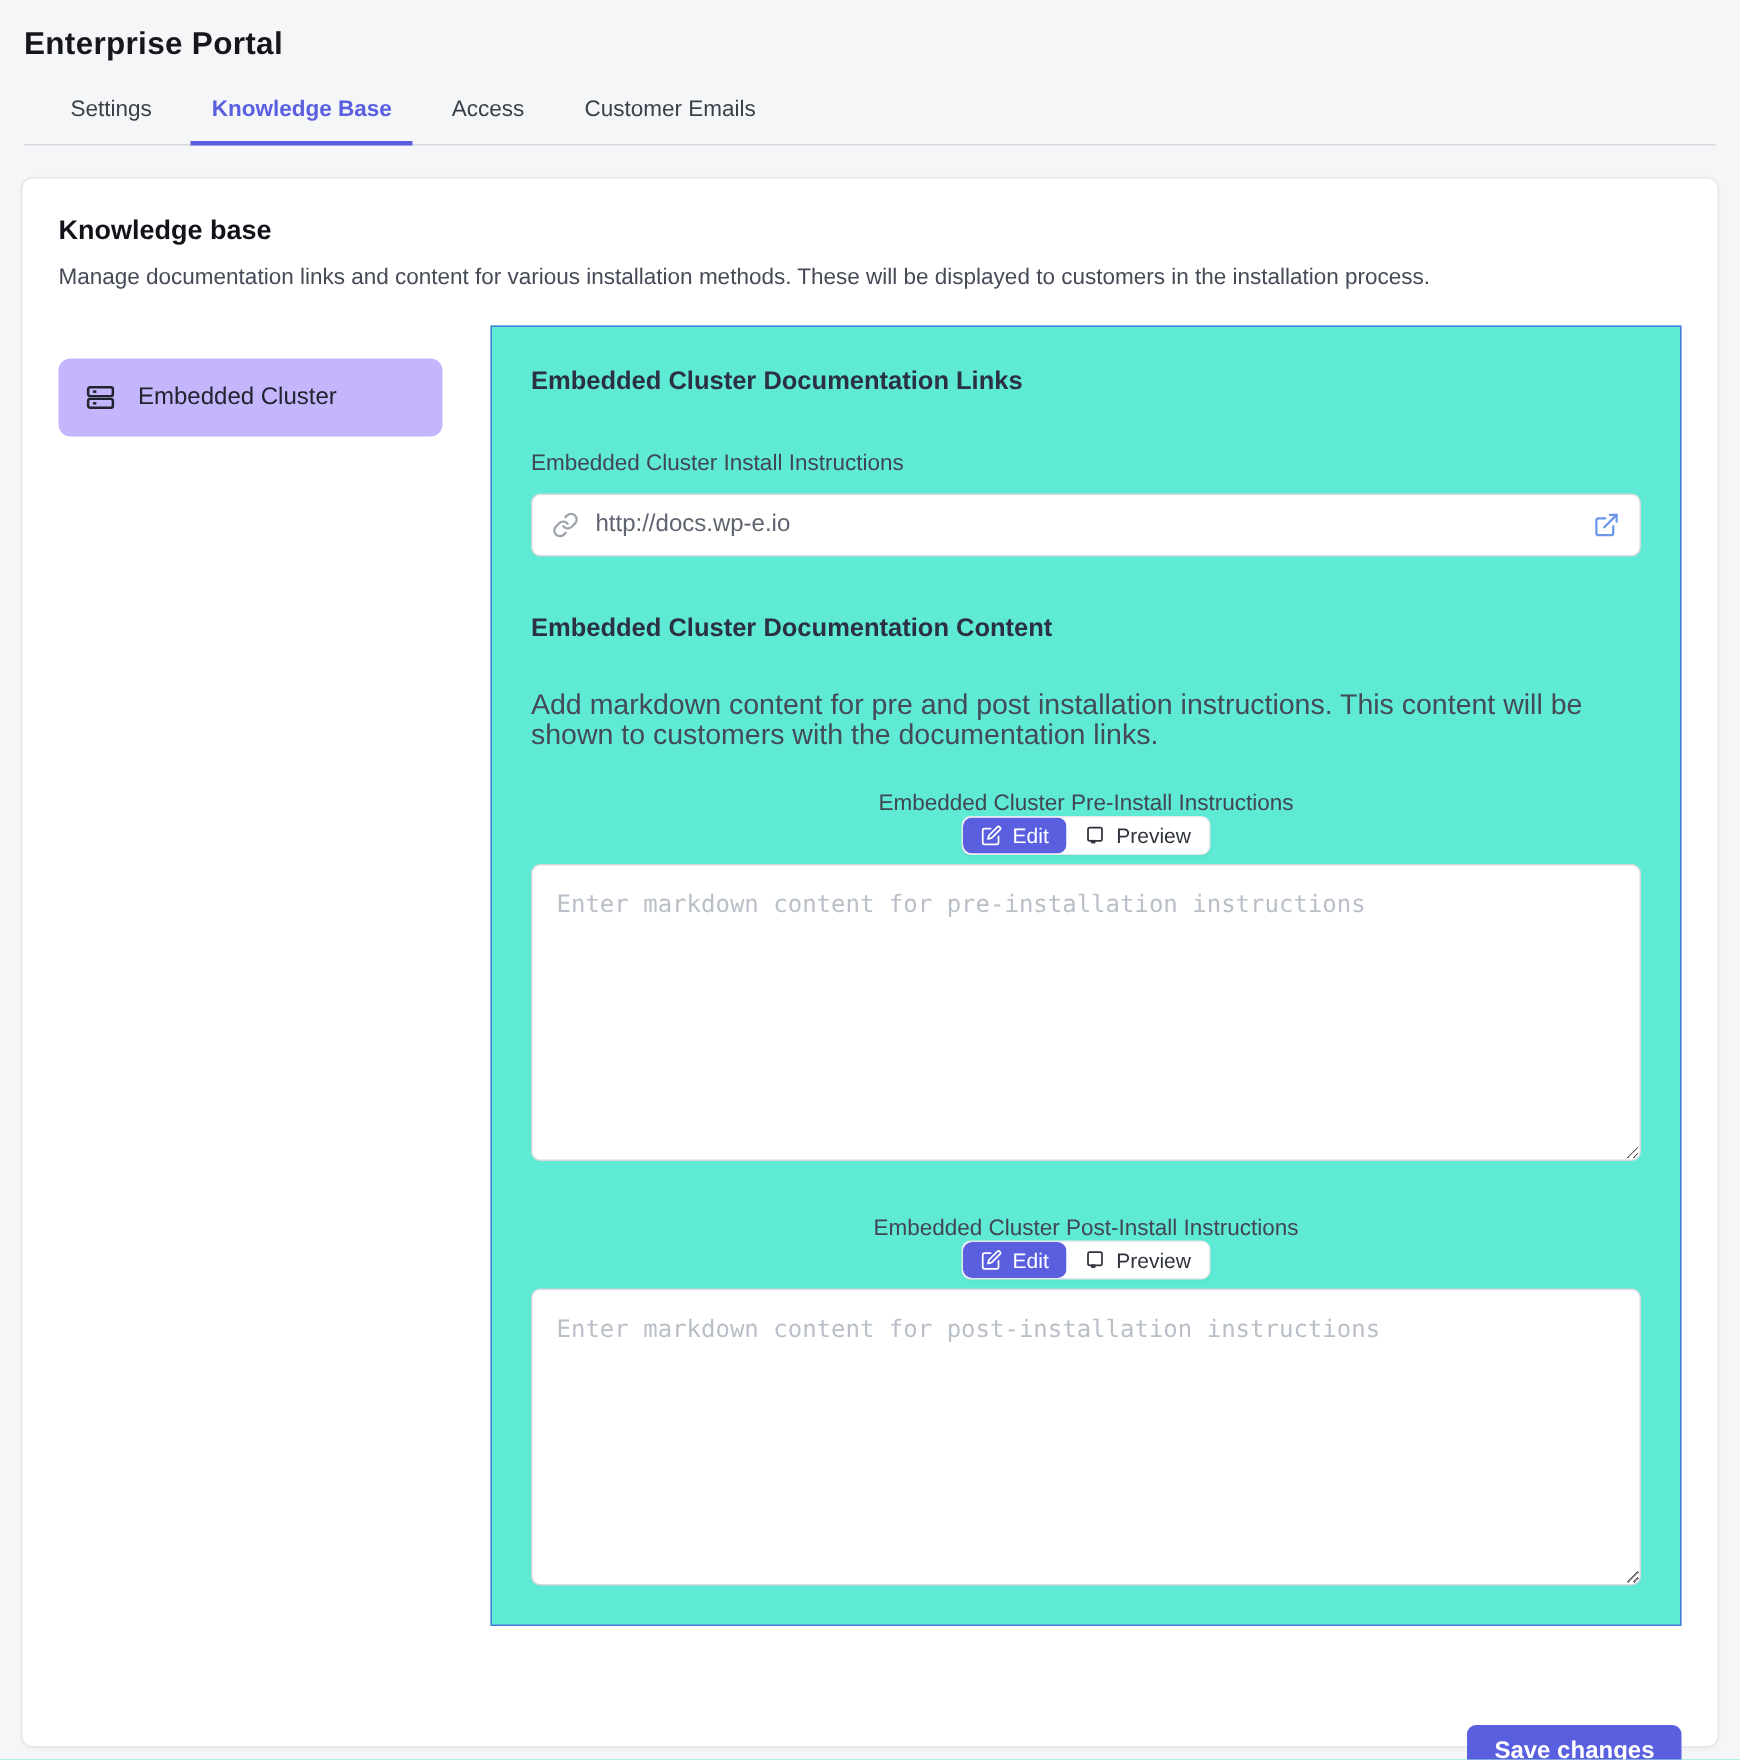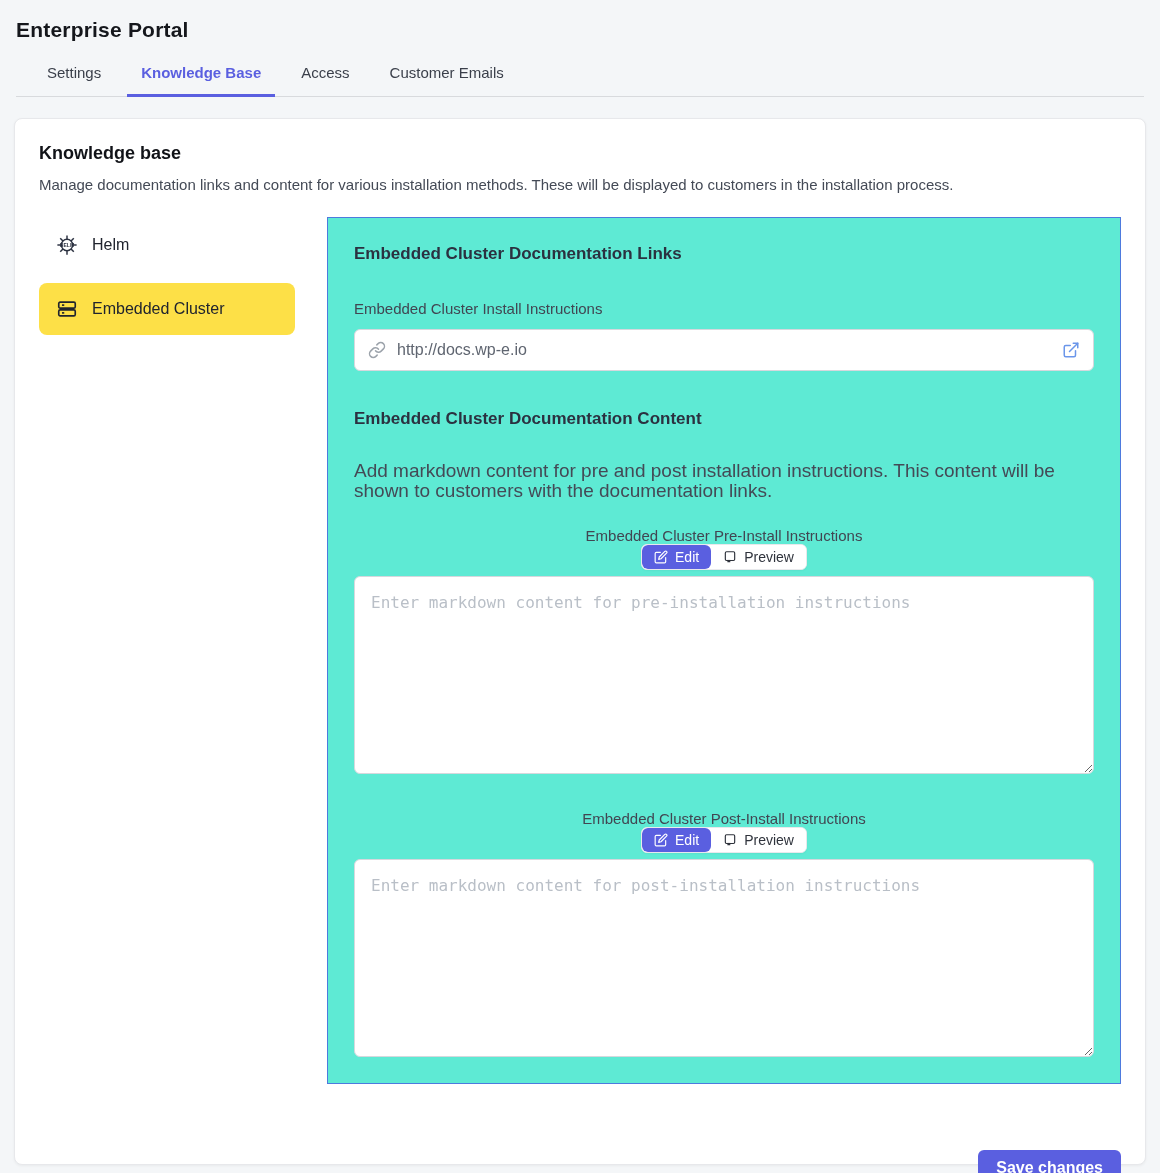--- a/index.html
+++ b/index.html
@@ -28,21 +28,21 @@
   }
   .card-title { font-size:18px; font-weight:700; color:#111318; }
   .card-desc { margin-top:12px; font-size:15px; color:#444a56; }
   
   .content-row { display:flex; gap:32px; margin-top:24px; align-items:flex-start; }
   .side-nav { width:256px; flex:0 0 256px; margin-top:2px; }
   .side-item {
     display:flex; align-items:center; gap:13px; height:52px; padding:0 16px;
     border-radius:8px; font-size:16px; color:#20242e; cursor:pointer; margin-bottom:12px;
   }
-  .side-item.selected { background:#fde047; }
+  .side-item.selected { background:#c4b5fd;margin-top:20px; }
   .side-icon { width:24px; height:24px; display:flex; align-items:center; justify-content:center; flex:0 0 24px; }
   
   .panel {
     flex:1; background:#5eead4; border:1px solid #4d7ade; border-radius:0;
     padding:26px 26px 26px 26px;
   }
   .panel-heading { font-size:17px; font-weight:700; color:#2b3140; }
   .field-label { font-size:15px; color:#414652; }
   .mt-label { margin-top:36px; }
   .url-wrap { position:relative; margin-top:12px; }
@@ -97,37 +97,20 @@
   </div>
 </div>
 
 <div class="card">
   <div class="card-title">Knowledge base</div>
   <div class="card-desc">Manage documentation links and content for various installation methods. These will be displayed to customers in the installation process.</div>
 
   <div class="content-row">
 
     <div class="side-nav">
-      <div class="side-item">
-        <span class="side-icon">
-          <svg viewBox="0 0 24 24" width="22" height="22" fill="none" stroke="#2b3140" stroke-width="1.6">
-            <circle cx="12" cy="12" r="6.2"></circle>
-            <line x1="12" y1="1.5" x2="12" y2="5.8"></line>
-            <line x1="12" y1="18.2" x2="12" y2="22.5"></line>
-            <line x1="1.5" y1="12" x2="5.8" y2="12"></line>
-            <line x1="18.2" y1="12" x2="22.5" y2="12"></line>
-            <line x1="4.6" y1="4.6" x2="7.6" y2="7.6"></line>
-            <line x1="16.4" y1="16.4" x2="19.4" y2="19.4"></line>
-            <line x1="4.6" y1="19.4" x2="7.6" y2="16.4"></line>
-            <line x1="16.4" y1="7.6" x2="19.4" y2="4.6"></line>
-            <text x="12" y="14" text-anchor="middle" font-size="5.5" stroke="none" fill="#2b3140" font-family="Liberation Sans, sans-serif" font-weight="bold">HELM</text>
-          </svg>
-        </span>
-        <span>Helm</span>
-      </div>
       <div class="side-item selected">
         <span class="side-icon">
           <svg viewBox="0 0 24 24" width="22" height="22" fill="none" stroke="#20242e" stroke-width="1.8">
             <rect x="3" y="4.5" width="18" height="6.5" rx="1.5"></rect>
             <rect x="3" y="13" width="18" height="6.5" rx="1.5"></rect>
             <line x1="6.5" y1="7.75" x2="9" y2="7.75"></line>
             <line x1="6.5" y1="16.25" x2="9" y2="16.25"></line>
           </svg>
         </span>
         <span>Embedded Cluster</span>

